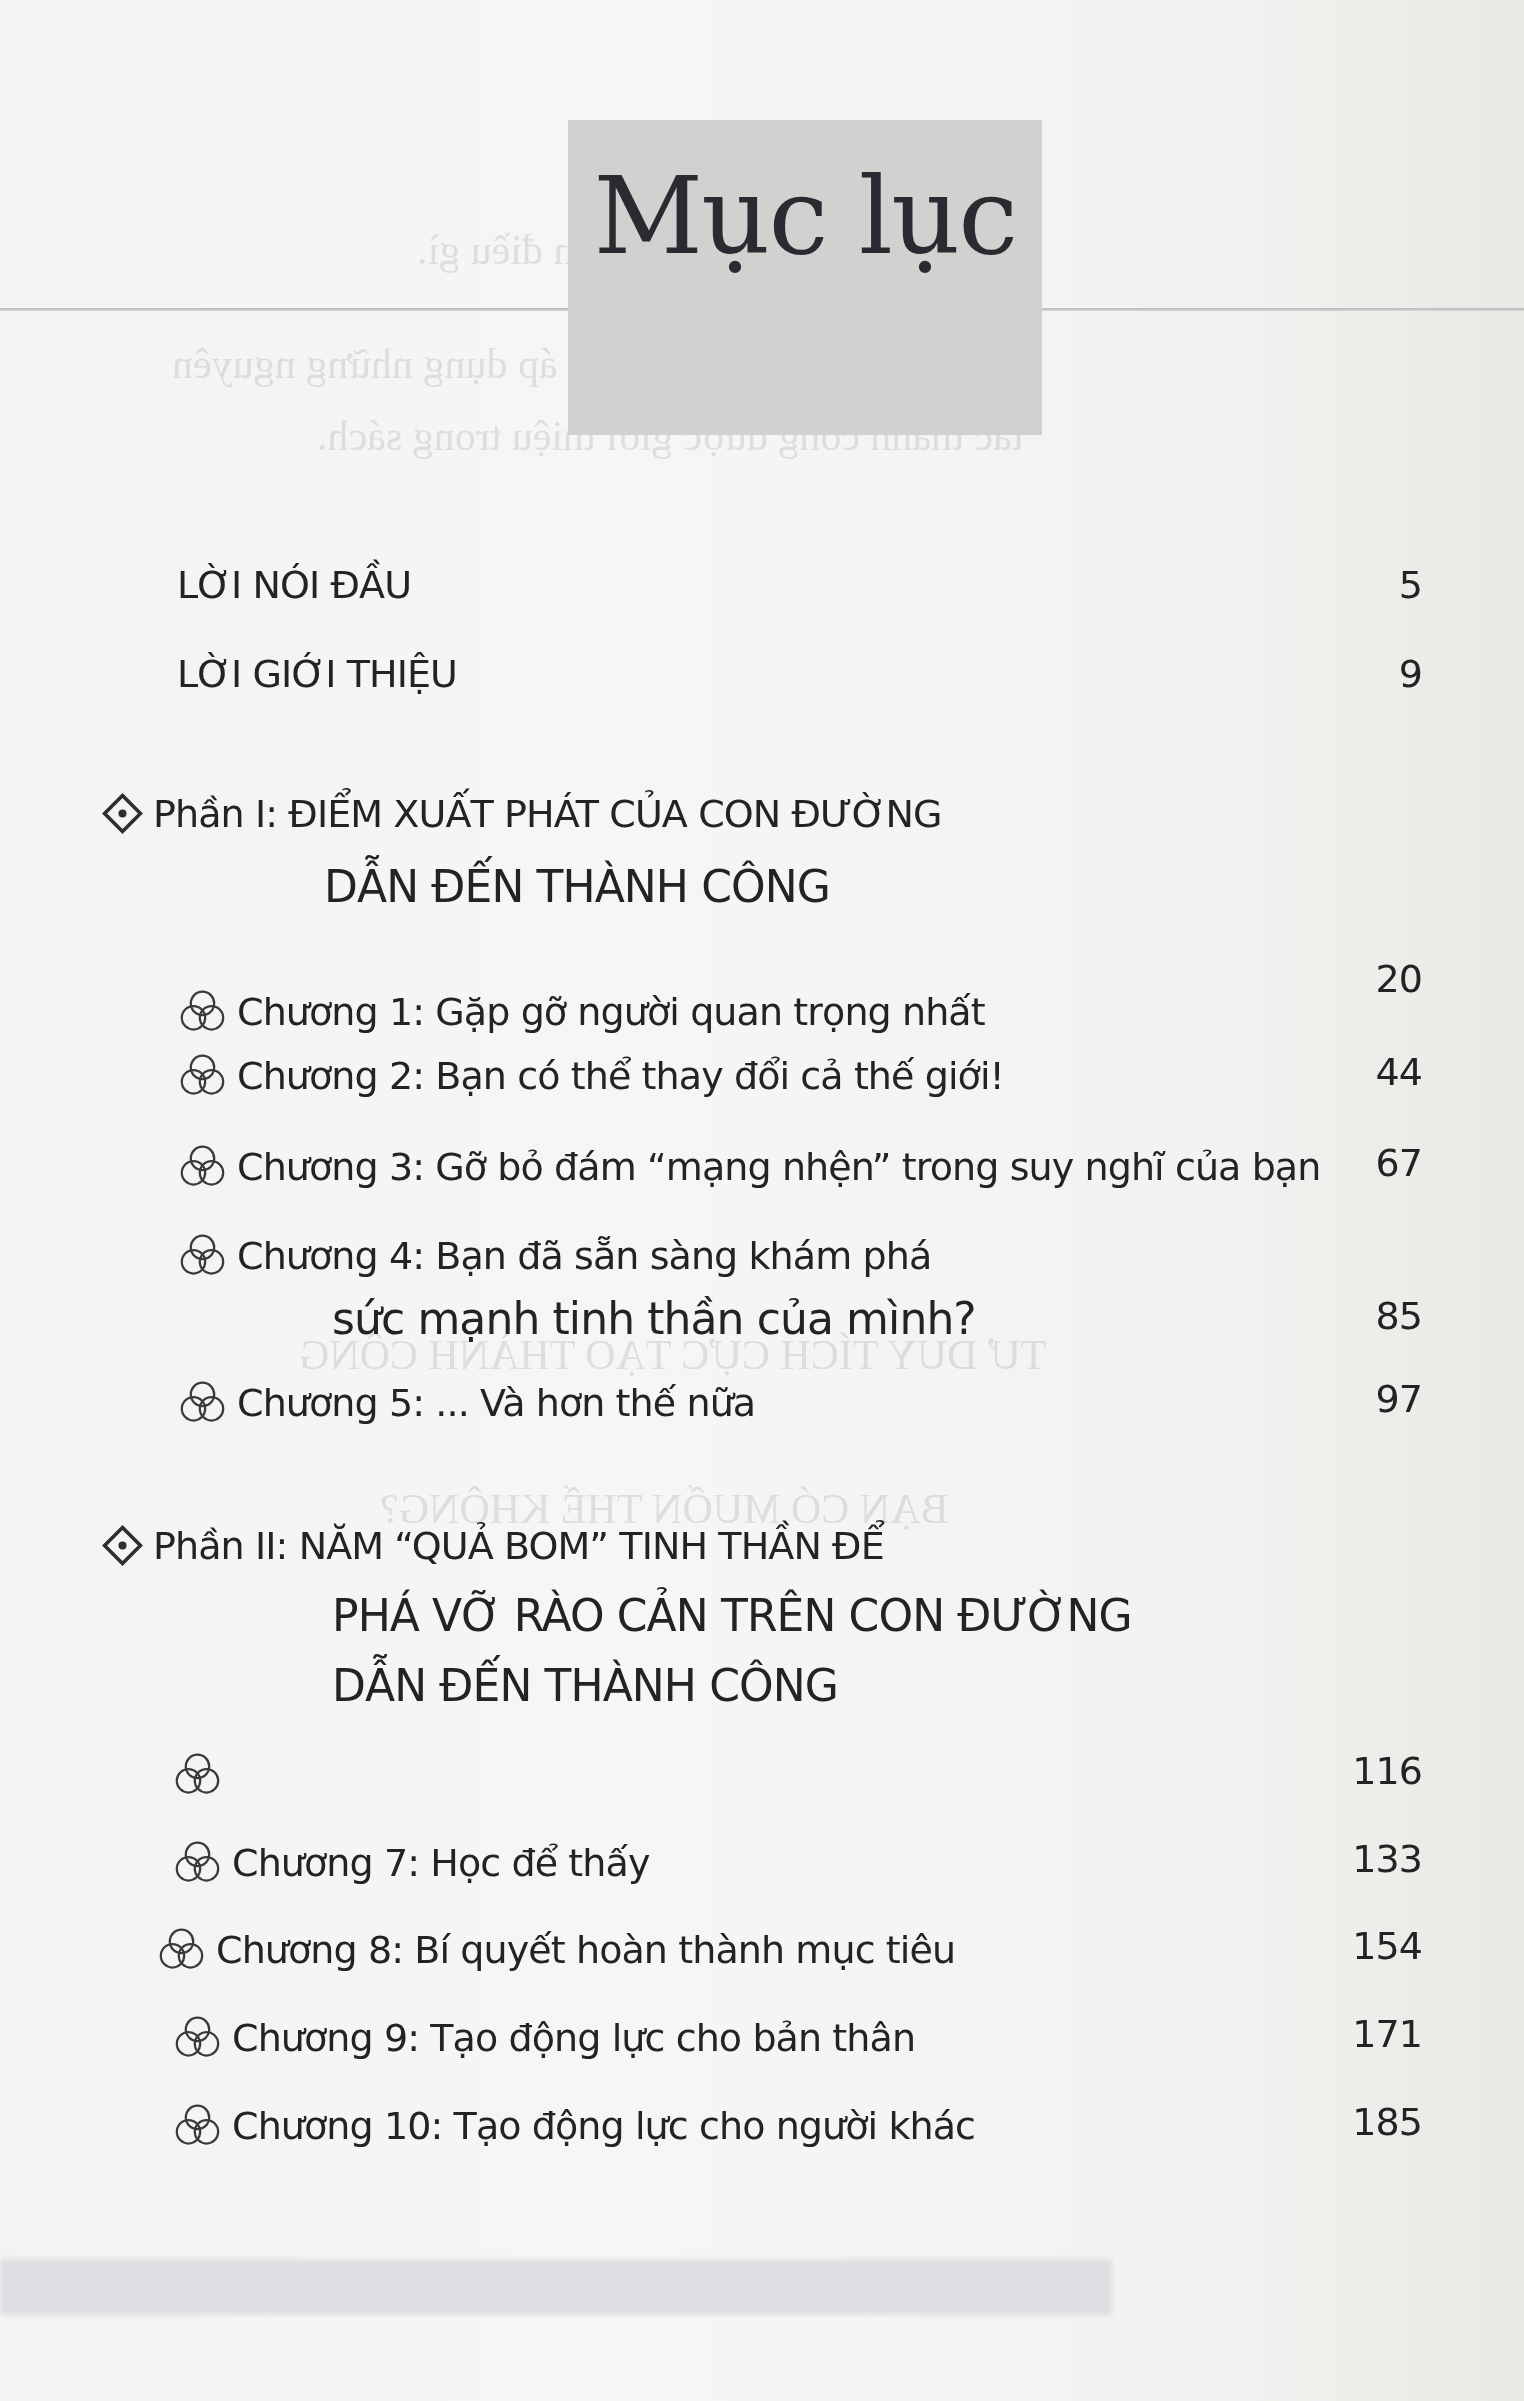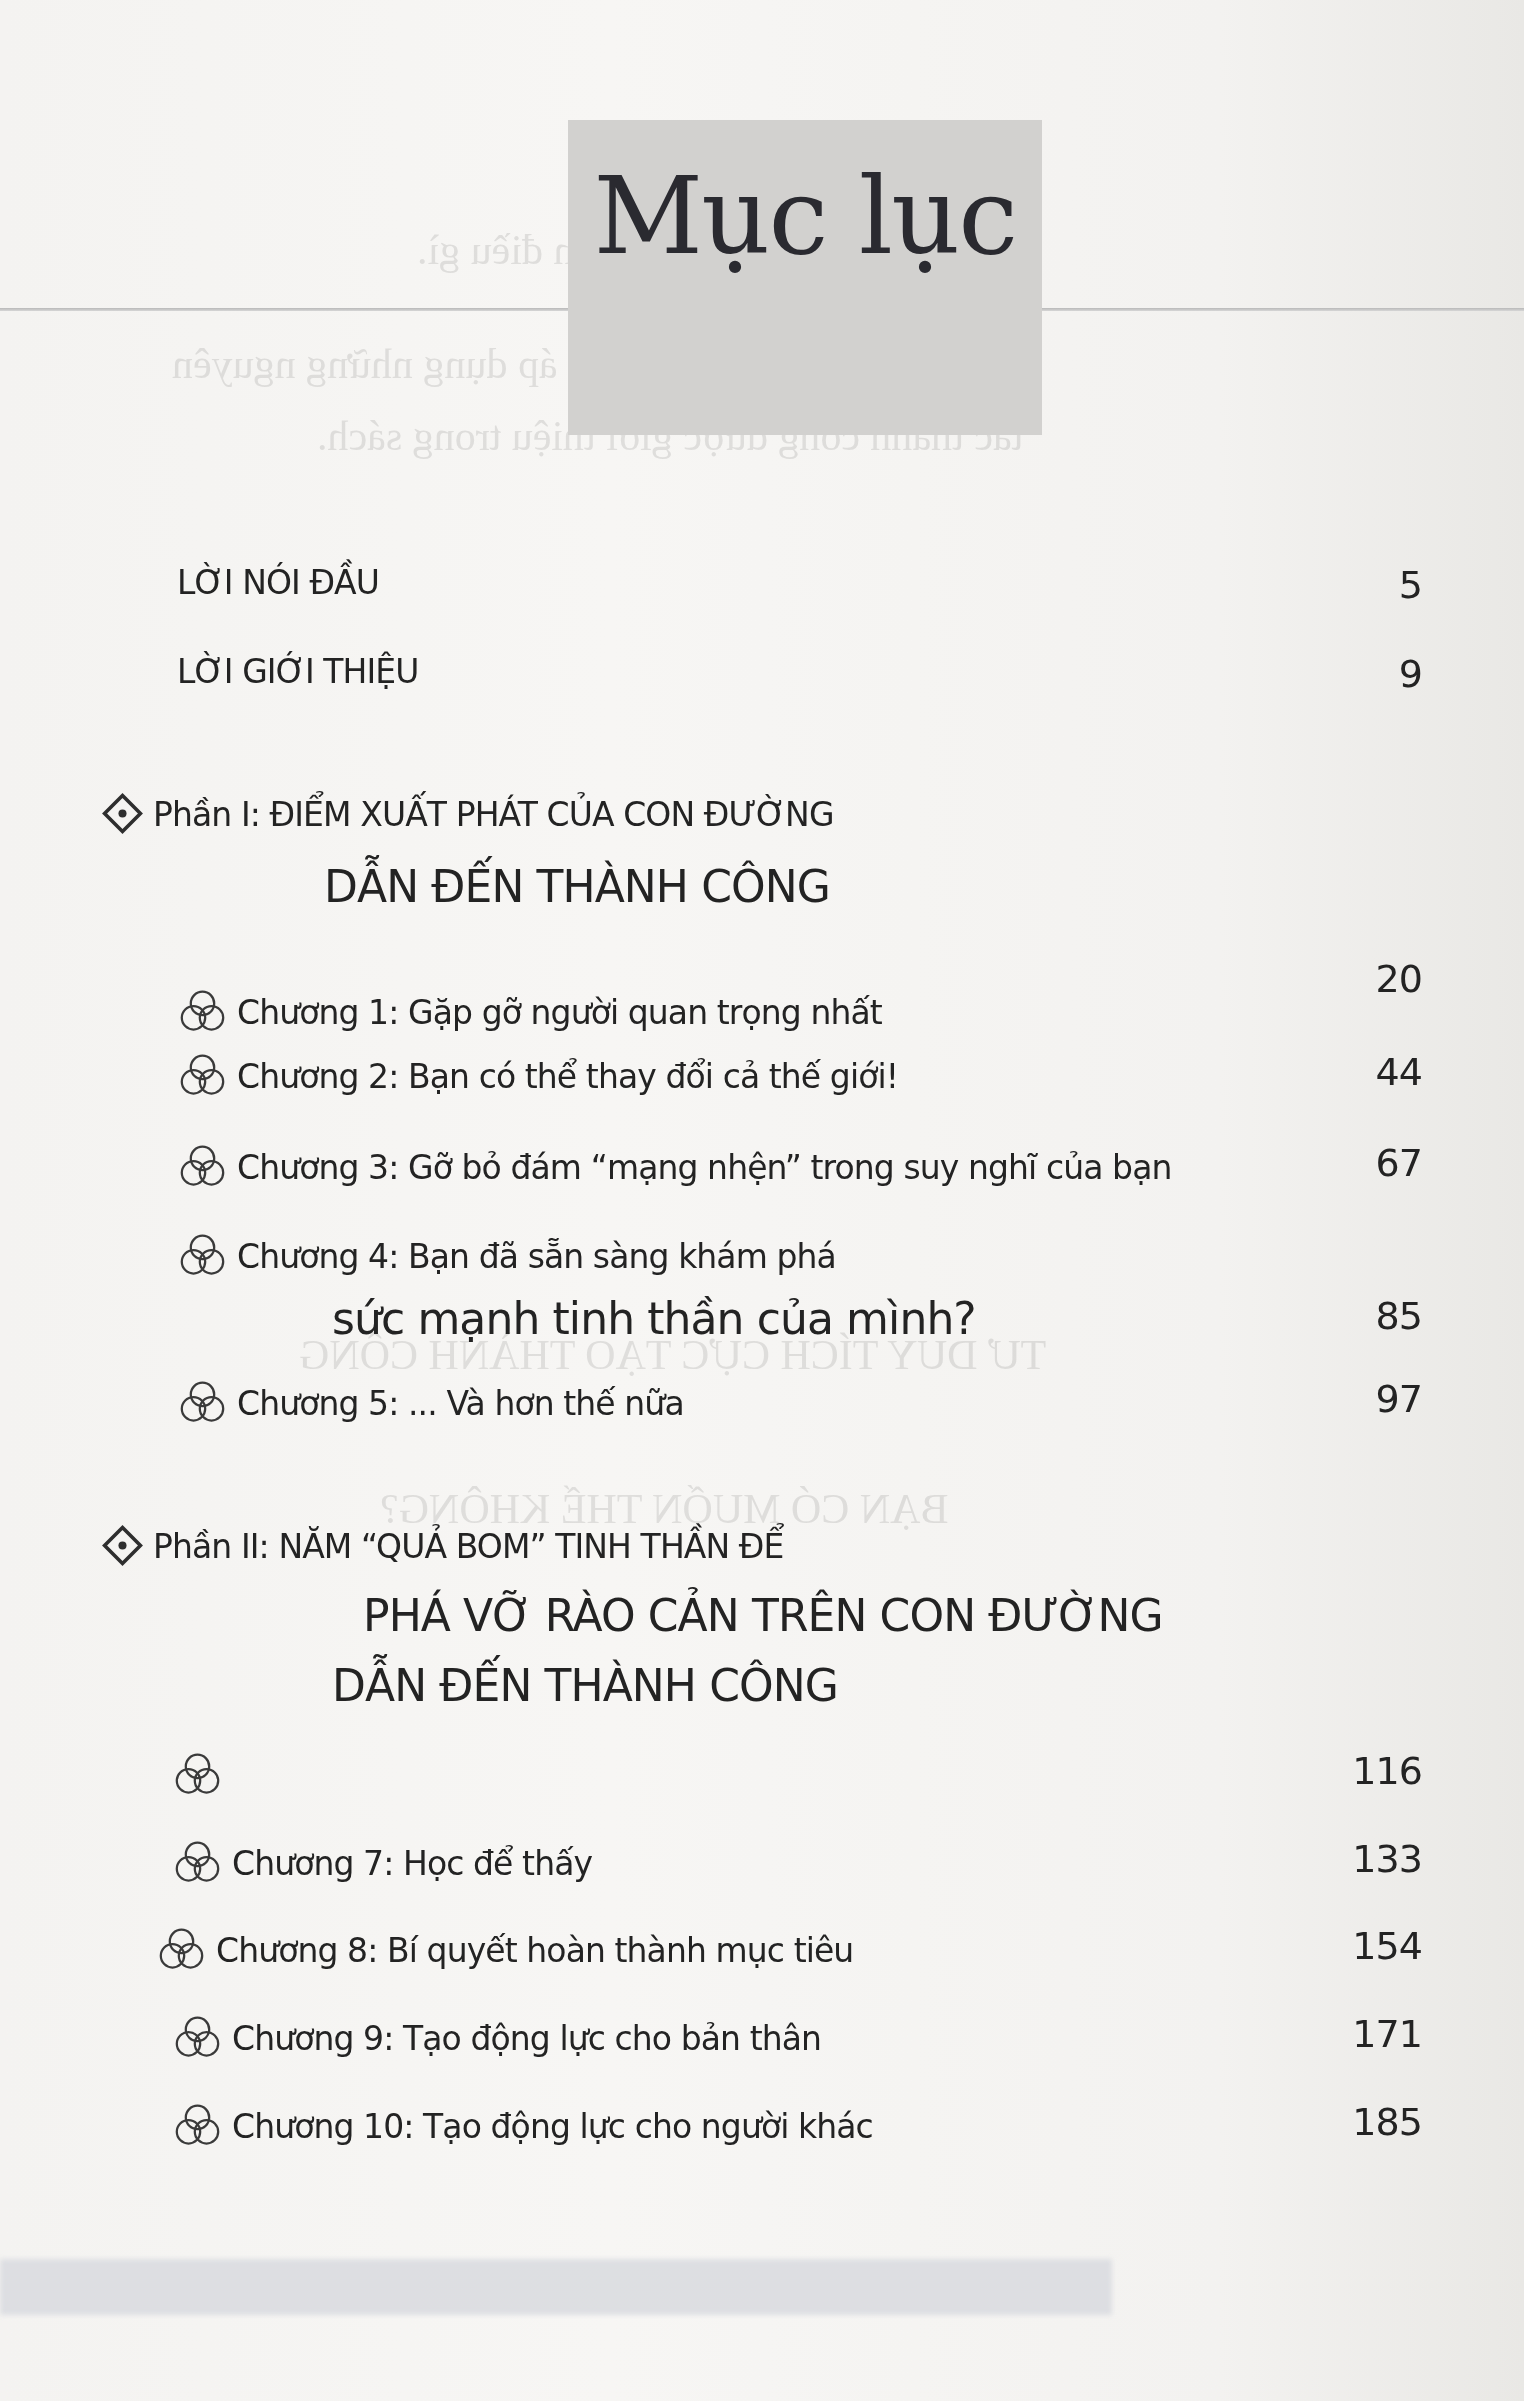--- a/index.html
+++ b/index.html
@@ -26,21 +26,21 @@
       position: absolute; left: 568px; top: 163px; width: 474px; text-align: center;
       font-family: "DejaVu Serif", serif; font-size: 107px; color: #2a2a30;
       letter-spacing: -1.8px; line-height: 1;
     }
     .bottom-band {
       position: absolute; left: 0; top: 2259px; width: 1112px; height: 56px;
       background: #d9dbe0; opacity: 0.85; filter: blur(2.7px);
     }
     .toc { position: absolute; left: 0; top: 0; width: 100%; }
     .row {
-      position: absolute; font-size: 33px; line-height: 1; white-space: nowrap;
+      position: absolute; font-size: 38px; line-height: 1; white-space: nowrap;
       letter-spacing: -0.9px;
     }
     .page {
       position: absolute; right: 103px; font-size: 38px; line-height: 1; text-align: right;
       letter-spacing: -0.9px;
     }
     .icon { display: inline-block; vertical-align: middle; margin-right: 9px; }
     .cont { position: absolute; font-size: 44px; line-height: 1; white-space: nowrap; letter-spacing: -0.9px; }
   </style>
 </head>
@@ -135,21 +135,21 @@
   <div class="page" style="top:1380px;">97</div>
 
   <div class="row" style="left:101px; top:1524px;">
     <span class="icon">
       <svg width="43" height="43" viewBox="0 0 48 48">
           <path d="M24 4 L44 24 L24 44 L4 24 Z" fill="none" stroke="#2e2e2e" stroke-width="4"></path>
           <circle cx="24" cy="24" r="4.5" fill="#2e2e2e"></circle>
         </svg>
     </span><span>Phần II: NĂM “QUẢ BOM” TINH THẦN ĐỂ</span>
   </div>
-  <div class="cont" style="left:332px; top:1594px;margin-left:31px;">PHÁ VỠ RÀO CẢN TRÊN CON ĐƯỜNG</div>
+  <div class="cont" style="left:332px; top:1594px;">PHÁ VỠ RÀO CẢN TRÊN CON ĐƯỜNG</div>
   <div class="cont" style="left:332px; top:1664px;">DẪN ĐẾN THÀNH CÔNG</div>
 
   <div class="row" style="left:172px; top:1752px;">
     <span class="icon"><svg width="51" height="45" viewBox="0 0 56 50">
           <g fill="none" stroke="#3a3a3a" stroke-width="2.5">
             <circle cx="28" cy="16" r="13"></circle>
             <circle cx="18" cy="32" r="13"></circle>
             <circle cx="38" cy="32" r="13"></circle>
           </g>
         </svg></span>

